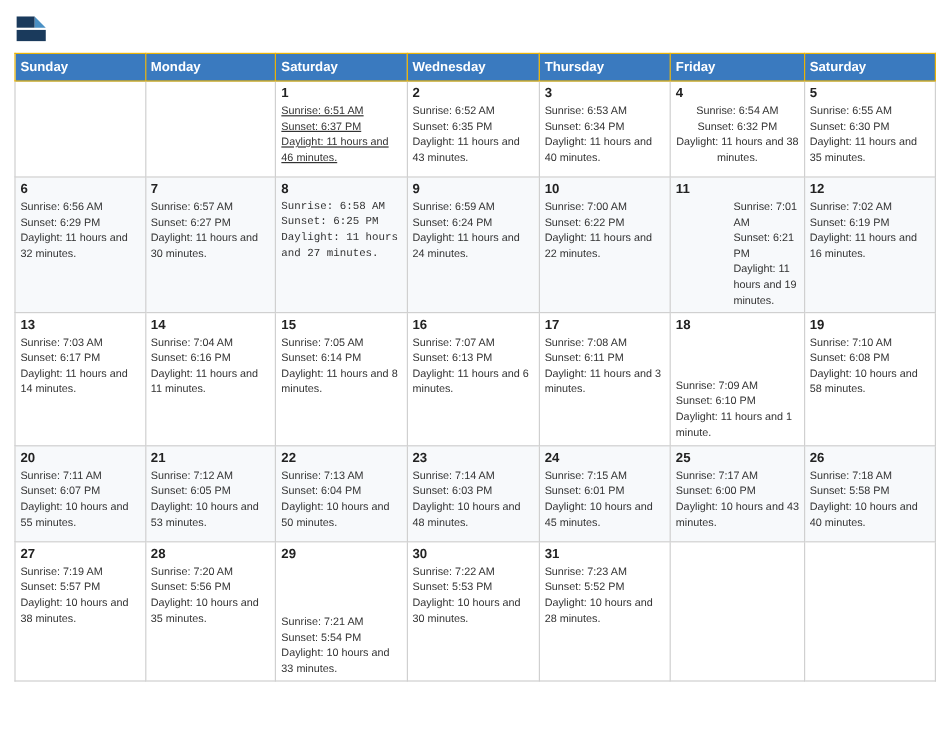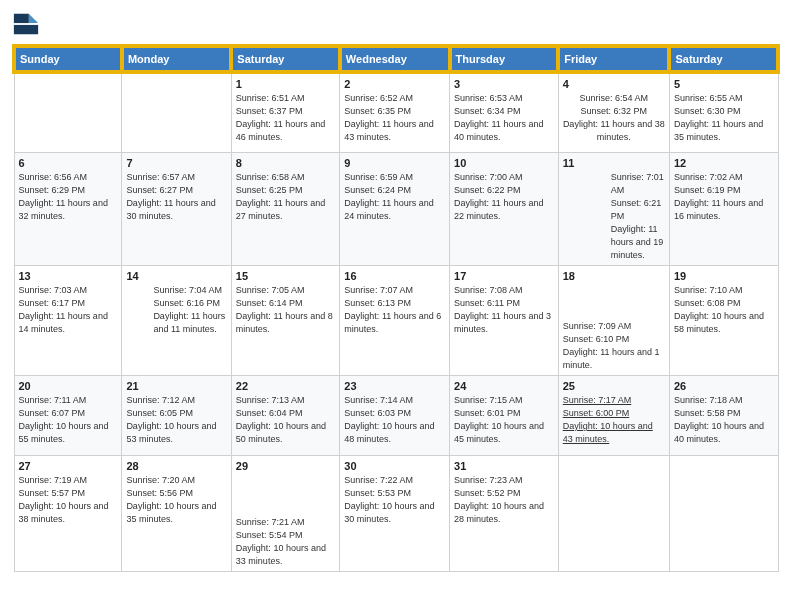--- a/index.html
+++ b/index.html
@@ -57,21 +57,21 @@
       border-collapse: collapse;
       font-size: 9.5px;
     }
     .calendar th {
       background: #3a7abf;
       color: #fff;
       padding: 5px 4px;
       text-align: left;
       font-size: 11px;
       font-weight: 600;
-      border: 4px solid #eab308;
+      border: 1px solid #eab308;
     }
     .calendar td {
       border: 1px solid #d0d0d0;
       vertical-align: top;
       padding: 4px 4px 3px 4px;
       height: 80px;
       width: 113px;
       background: #fff;
     }
     .calendar tr:nth-child(even) td {
@@ -127,21 +127,21 @@
           <th>Friday</th>
           <th>Saturday</th>
         </tr>
     </thead>
     <tbody id="calendar-body">
     <tr>
           <td class="empty-cell"></td>
           <td class="empty-cell"></td>
           <td>
             <span class="day-num">1</span>
-            <div class="day-info" style="white-space: pre-line;">Sunrise: 6:51 AM
+            <div class="day-info" style="white-space: pre-line; text-decoration: underline;">Sunrise: 6:51 AM
 Sunset: 6:37 PM
 Daylight: 11 hours and 46 minutes.</div>
           </td>
           <td>
             <span class="day-num">2</span>
             <div class="day-info" style="white-space: pre-line;">Sunrise: 6:52 AM
 Sunset: 6:35 PM
 Daylight: 11 hours and 43 minutes.</div>
           </td>
           <td>
@@ -171,21 +171,21 @@
 Daylight: 11 hours and 32 minutes.</div>
           </td>
           <td>
             <span class="day-num">7</span>
             <div class="day-info" style="white-space: pre-line;">Sunrise: 6:57 AM
 Sunset: 6:27 PM
 Daylight: 11 hours and 30 minutes.</div>
           </td>
           <td>
             <span class="day-num">8</span>
-            <div class="day-info" style="white-space: pre-line;">Sunrise: 6:58 AM
+            <div class="day-info" style="white-space: pre-line; font-family: Liberation Mono, monospace;">Sunrise: 6:58 AM
 Sunset: 6:25 PM
 Daylight: 11 hours and 27 minutes.</div>
           </td>
           <td>
             <span class="day-num">9</span>
             <div class="day-info" style="white-space: pre-line;">Sunrise: 6:59 AM
 Sunset: 6:24 PM
 Daylight: 11 hours and 24 minutes.</div>
           </td>
           <td>
@@ -209,21 +209,21 @@
         </tr>
         <tr>
           <td>
             <span class="day-num">13</span>
             <div class="day-info" style="white-space: pre-line;">Sunrise: 7:03 AM
 Sunset: 6:17 PM
 Daylight: 11 hours and 14 minutes.</div>
           </td>
           <td>
             <span class="day-num">14</span>
-            <div class="day-info" style="white-space: pre-line; margin-left: 27px;">Sunrise: 7:04 AM
+            <div class="day-info" style="white-space: pre-line;">Sunrise: 7:04 AM
 Sunset: 6:16 PM
 Daylight: 11 hours and 11 minutes.</div>
           </td>
           <td>
             <span class="day-num">15</span>
             <div class="day-info" style="white-space: pre-line;">Sunrise: 7:05 AM
 Sunset: 6:14 PM
 Daylight: 11 hours and 8 minutes.</div>
           </td>
           <td>
@@ -277,21 +277,21 @@
 Daylight: 10 hours and 48 minutes.</div>
           </td>
           <td>
             <span class="day-num">24</span>
             <div class="day-info" style="white-space: pre-line;">Sunrise: 7:15 AM
 Sunset: 6:01 PM
 Daylight: 10 hours and 45 minutes.</div>
           </td>
           <td>
             <span class="day-num">25</span>
-            <div class="day-info" style="white-space: pre-line; text-decoration: underline;">Sunrise: 7:17 AM
+            <div class="day-info" style="white-space: pre-line;">Sunrise: 7:17 AM
 Sunset: 6:00 PM
 Daylight: 10 hours and 43 minutes.</div>
           </td>
           <td>
             <span class="day-num">26</span>
             <div class="day-info" style="white-space: pre-line;">Sunrise: 7:18 AM
 Sunset: 5:58 PM
 Daylight: 10 hours and 40 minutes.</div>
           </td>
         </tr>

